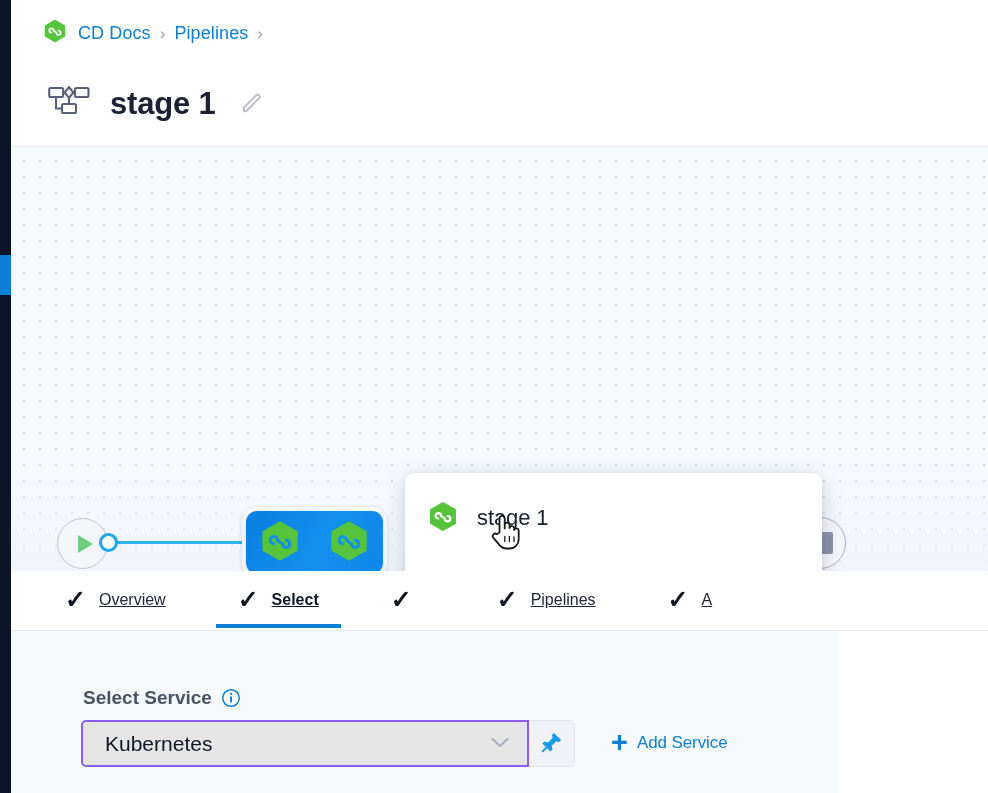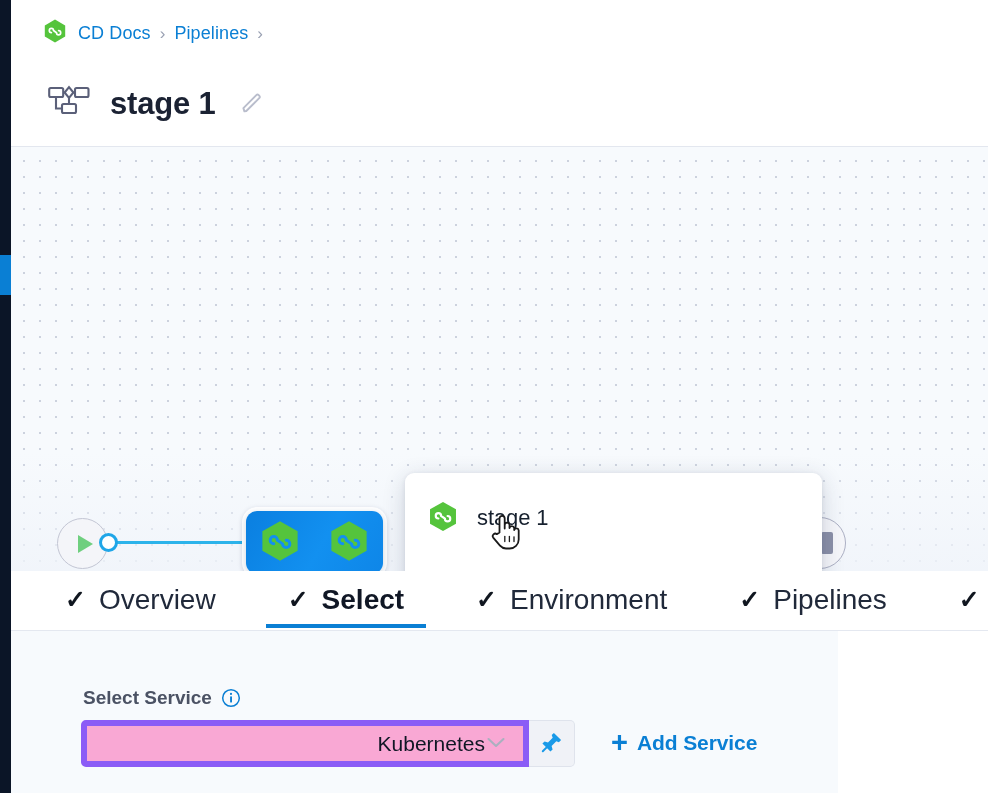--- a/index.html
+++ b/index.html
@@ -252,22 +252,23 @@
   }
   .tab + .tab { margin-left: 28px; }
   .tab .check {
     font-size: 25px;
     line-height: 1;
     color: #10161f;
     margin-right: 13px;
     font-weight: bold;
   }
   .tab .tab-label {
-    font-size: 28px;
+    font-size: 16px;
     color: #20293a;
+    text-decoration: underline;
   }
   .tab.active .tab-label {
     font-weight: bold;
     color: #101725;
   }
   .tab.active::after {
     content: "";
     position: absolute;
     left: 0; right: 0; bottom: 0;
     height: 4px;
@@ -299,26 +300,26 @@
   }
   .select-wrap {
     position: absolute;
     left: 70px; top: 89px;
     display: flex;
     align-items: stretch;
     height: 47px;
   }
   .select-box {
     width: 448px;
-    background: #f9a8d4;
-    border: 6px solid #8b5cf6;
+    background: #e5e5e5;
+    border: 2px solid #8b5cf6;
     border-radius: 5px 0 0 5px;
     display: flex;
     align-items: center;
-    justify-content: flex-end;
+    justify-content: space-between;
     padding: 0 16px 0 22px;
     box-sizing: border-box;
   }
   .select-value {
     font-size: 21px;
     color: #101725;
   }
   .pin-box {
     width: 46px;
     background: #f0f2f7;
@@ -337,22 +338,22 @@
     align-items: center;
     color: #0a7fd4;
   }
   .add-plus {
     font-size: 29px;
     line-height: 1;
     font-weight: bold;
     margin-right: 9px;
   }
   .add-service-label {
-    font-size: 21px;
-    font-weight: bold;
+    font-size: 17px;
+    font-weight: normal;
     letter-spacing: -0.1px;
   }
 </style>
 </head>
 <body>
 
 <div id="app">
 
   <div class="nav-rail">
     <div class="nav-rail-active"></div>
@@ -462,21 +463,20 @@
     <div class="tab">
       <span class="check">✓</span>
       <span class="tab-label">Overview</span>
     </div>
     <div class="tab active">
       <span class="check">✓</span>
       <span class="tab-label">Select</span>
     </div>
     <div class="tab">
       <span class="check">✓</span>
-      <span class="tab-label">Environment</span>
     </div>
     <div class="tab">
       <span class="check">✓</span>
       <span class="tab-label">Pipelines</span>
     </div>
     <div class="tab">
       <span class="check">✓</span>
       <span class="tab-label">A</span>
     </div>
   </div>

